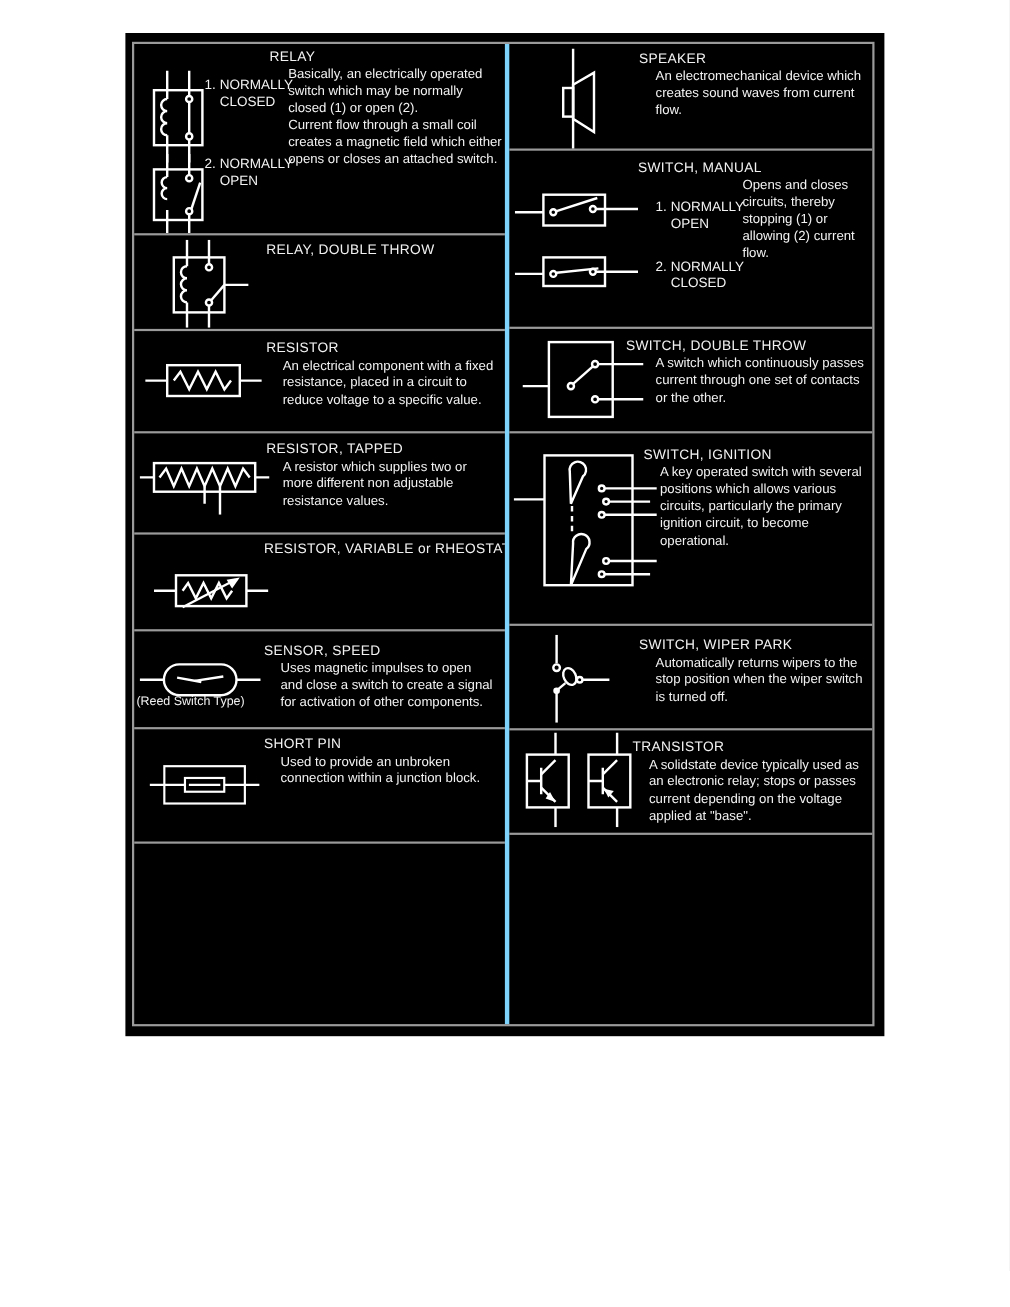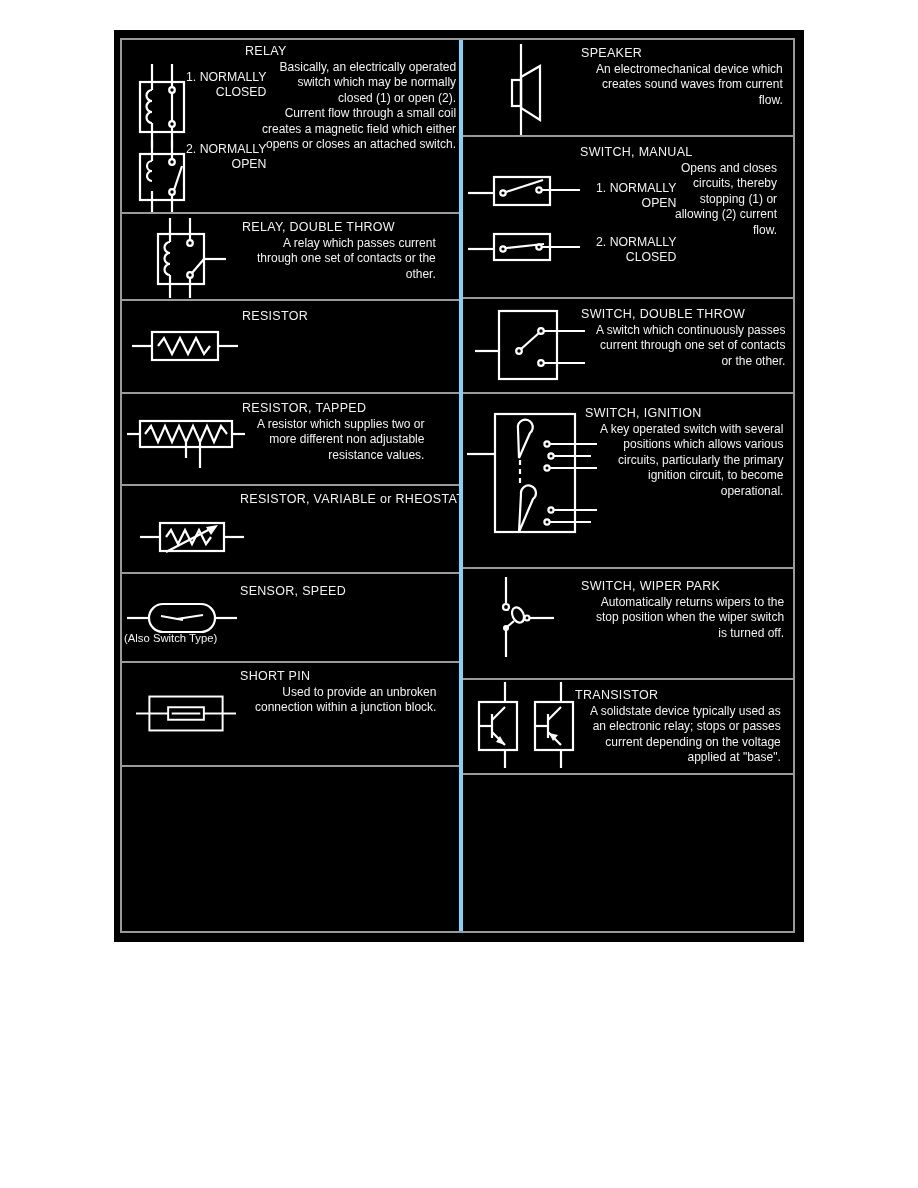--- a/index.html
+++ b/index.html
@@ -1,21 +1,21 @@
 <!DOCTYPE html>
 <html><head>
 <meta charset="utf-8">
 <style>
   html,body{margin:0;padding:0;}
   .page{position:relative;width:918px;height:1188px;background:#ffffff;overflow:hidden;
         font-family:"Liberation Sans", sans-serif;}
   .panel{position:absolute;left:114px;top:30px;width:690px;height:912px;background:#000;}
   .inner{position:absolute;left:6px;top:8px;right:9px;bottom:9px;border:2px solid #9a9a9a;
          display:flex;}
-  .col{position:relative;height:100%;box-sizing:border-box;text-align:right;}
+  .col{position:relative;height:100%;box-sizing:border-box;}
   .col-left{width:337px;}
   .col-right{flex:1;border-left:4px solid #7dd3fc;}
   .cell{position:relative;box-sizing:border-box;border-bottom:2px solid #9a9a9a;overflow:hidden;}
   .cell:last-child{border-bottom:none;}
   .title{position:absolute;margin:0;font-size:12.5px;font-weight:normal;color:#f2f2f2;
          letter-spacing:.3px;white-space:pre;}
   .desc{position:absolute;margin:0;font-size:12px;line-height:15.4px;color:#f2f2f2;
         white-space:pre-line;}
   .label{position:absolute;font-size:12.3px;line-height:15px;color:#f2f2f2;white-space:pre;}
   .caption{position:absolute;font-size:11.3px;color:#f2f2f2;white-space:pre;}
@@ -64,39 +64,39 @@
               <line x1="42" y1="55" x2="42" y2="72"></line>
         <path d="M22 21 a5 5 0 1 0 0 10 a5 5 0 1 0 0 10"></path>
         <circle cx="42" cy="22" r="2.8"></circle>
               <circle cx="42" cy="52" r="2.8"></circle>
         <line x1="44" y1="50" x2="52" y2="26"></line>
       </svg>
     </section>
 
     <section class="cell" style="height:87px">
       <h3 class="title" style="left:120px;top:6px">RELAY, DOUBLE THROW</h3>
-      <p class="desc" style="left:135px;top:22px">A relay which passes current
-through one set of contacts or the
-other.</p>
       <svg class="sym" style="left:28px;top:4px" width="76" height="80" viewBox="0 0 76 80">
         <rect x="8" y="16" width="46" height="50"></rect>
         <line x1="20" y1="0" x2="20" y2="24"></line>
               <line x1="40" y1="0" x2="40" y2="22"></line>
         <line x1="20" y1="57" x2="20" y2="80"></line>
               <line x1="40" y1="60" x2="40" y2="80"></line>
         <path d="M20 24 a5.5 5.5 0 1 0 0 11 a5.5 5.5 0 1 0 0 11 a5.5 5.5 0 1 0 0 11"></path>
         <circle cx="40" cy="25" r="2.8"></circle>
               <circle cx="40" cy="57" r="2.8"></circle>
         <line x1="42" y1="55" x2="54" y2="41"></line>
               <line x1="54" y1="41" x2="76" y2="41"></line>
       </svg>
     </section>
 
     <section class="cell" style="height:93px">
       <h3 class="title" style="left:120px;top:8px">RESISTOR</h3>
+      <p class="desc" style="left:135px;top:24px">An electrical component with a fixed
+resistance, placed in a circuit to
+reduce voltage to a specific value.</p>
       <svg class="sym" style="left:10px;top:26px" width="106" height="38" viewBox="0 0 106 38">
         <line x1="0" y1="19" x2="20" y2="19"></line>
               <line x1="86" y1="19" x2="106" y2="19"></line>
         <rect x="20" y="5" width="66" height="28"></rect>
         <polyline points="26,19 32,11 40,27 48,11 56,27 64,11 72,27 78,19"></polyline>
       </svg>
     </section>
 
     <section class="cell" style="height:92px">
       <h3 class="title" style="left:120px;top:7px">RESISTOR, TAPPED</h3>
@@ -121,28 +121,31 @@
         <rect x="20" y="13" width="64" height="28"></rect>
         <polyline points="26,27 31,20 38,34 45,20 52,34 59,20 66,34 71,27"></polyline>
         <line x1="26" y1="42" x2="74" y2="17"></line>
         <polygon class="f" points="78,15 66,17 71,25"></polygon>
       </svg>
     </section>
 
 
     <section class="cell" style="height:89px">
       <h3 class="title" style="left:118px;top:10px">SENSOR, SPEED</h3>
+      <p class="desc" style="left:133px;top:26px">Uses magnetic impulses to open
+and close a switch to create a signal
+for activation of other components.</p>
       <svg class="sym" style="left:5px;top:28px" width="110" height="32" viewBox="0 0 110 32">
         <line x1="0" y1="16" x2="22" y2="16"></line>
               <line x1="88" y1="16" x2="110" y2="16"></line>
         <rect x="22" y="2" width="66" height="28" rx="14"></rect>
         <line x1="34" y1="14" x2="56" y2="18"></line>
               <line x1="50" y1="17" x2="76" y2="13"></line>
       </svg>
-      <span class="caption" style="left:2px;top:58px">(Also Switch Type)</span>
+      <span class="caption" style="left:2px;top:58px">(Reed Switch Type)</span>
     </section>
 
     <section class="cell" style="height:104px">
       <h3 class="title" style="left:118px;top:6px">SHORT PIN</h3>
       <p class="desc" style="left:133px;top:22px">Used to provide an unbroken
 connection within a junction block.</p>
       <svg class="sym" style="left:14px;top:28px" width="100" height="45" viewBox="0 0 112 50">
         <line x1="0" y1="25" x2="15" y2="25"></line>
               <line x1="97" y1="25" x2="112" y2="25"></line>
         <rect x="15" y="6" width="82" height="38"></rect>
@@ -197,21 +200,21 @@
         <line x1="0" y1="20" x2="26" y2="20"></line>
         <rect x="26" y="5" width="56" height="26"></rect>
         <circle cx="35" cy="20" r="2.7"></circle>
               <circle cx="71" cy="18" r="2.7"></circle>
         <line x1="38" y1="19" x2="76" y2="15"></line>
         <line x1="74" y1="18" x2="112" y2="18"></line>
       </svg>
     </section>
 
     <section class="cell" style="height:95px">
-      <h3 class="title" style="left:118px;top:8px">SWITCH, DOUBLE THROW</h3>
+      <h3 class="title" style="left:106px;top:8px">SWITCH, DOUBLE THROW</h3>
       <p class="desc" style="left:133px;top:24px">A switch which continuously passes
 current through one set of contacts
 or the other.</p>
       <svg class="sym" style="left:12px;top:6px" width="110" height="78" viewBox="0 0 110 78">
         <line x1="0" y1="46" x2="24" y2="46"></line>
         <rect x="24" y="6" width="58" height="68"></rect>
         <circle cx="44" cy="46" r="2.8"></circle>
               <circle cx="66" cy="26" r="2.8"></circle>
               <circle cx="66" cy="58" r="2.8"></circle>
         <line x1="46" y1="44" x2="64" y2="28"></line>
@@ -239,21 +242,21 @@
         <line x1="83" y1="34" x2="130" y2="34"></line>
               <line x1="87" y1="46" x2="124" y2="46"></line>
               <line x1="83" y1="58" x2="130" y2="58"></line>
         <circle cx="84" cy="100" r="2.6"></circle>
               <circle cx="80" cy="112" r="2.6"></circle>
         <line x1="87" y1="100" x2="130" y2="100"></line>
               <line x1="83" y1="112" x2="124" y2="112"></line>
       </svg>
     </section>
 
-    <section class="cell" style="height:111px">
+    <section class="cell" style="height:95px">
       <h3 class="title" style="left:118px;top:10px">SWITCH, WIPER PARK</h3>
       <p class="desc" style="left:133px;top:26px">Automatically returns wipers to the
 stop position when the wiper switch
 is turned off.</p>
       <svg class="sym" style="left:28px;top:8px" width="72" height="80" viewBox="0 0 72 80">
         <line x1="15" y1="0" x2="15" y2="26"></line>
         <circle cx="15" cy="30" r="3"></circle>
         <ellipse cx="27" cy="38" rx="5.5" ry="8" transform="rotate(-25 27 38)"></ellipse>
         <circle cx="36" cy="41" r="2.5"></circle>
         <line x1="38.5" y1="41" x2="63" y2="41"></line>

